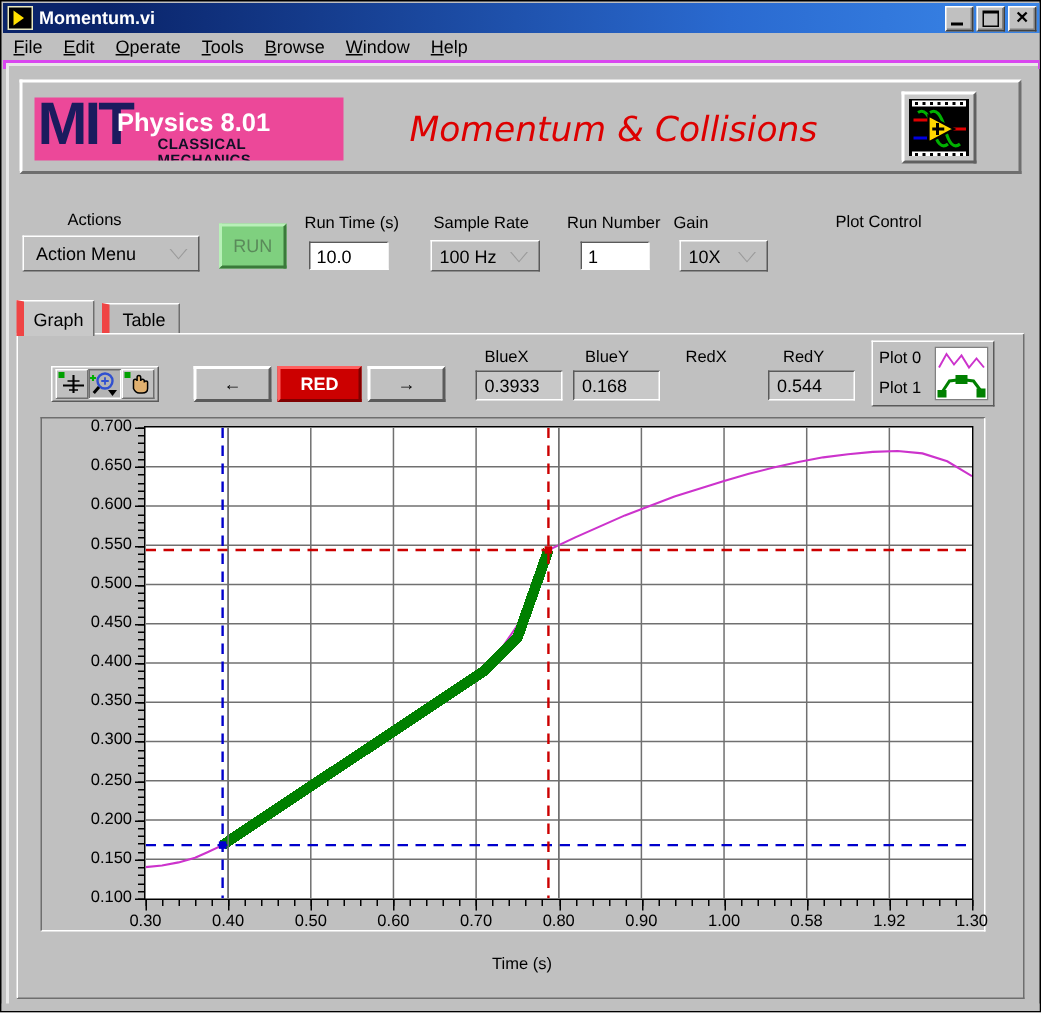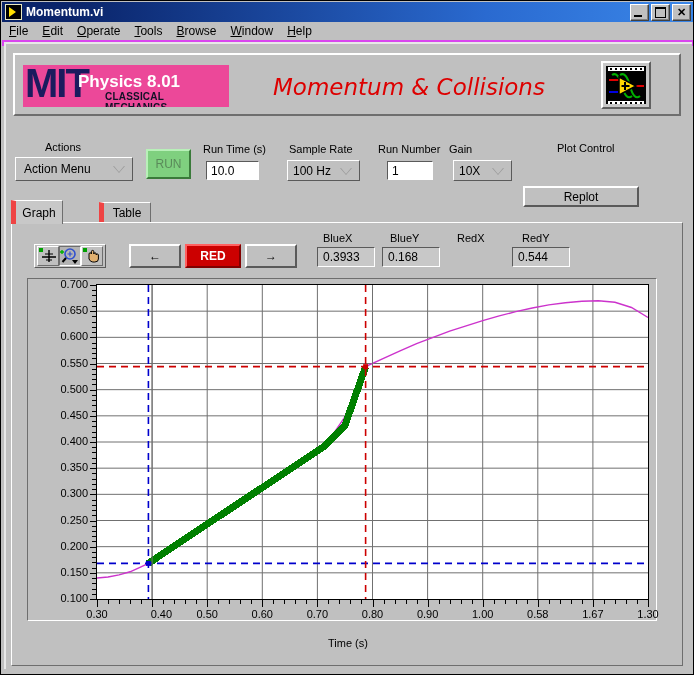--- a/index.html
+++ b/index.html
@@ -220,21 +220,21 @@
     height: 22px;
     background: #c0c0c0;
     border-top: 1px solid #ffffff; border-left: 5px solid #ef4444;
     border-right: 1px solid #6e6e6e;
     box-sizing: border-box;
     font-size: 12px; color: #000;
     font-family: "Liberation Sans", sans-serif;
     display: flex; align-items: center; justify-content: center;
   }
   .tab.active { background: #c8c8c8; height: 24px; z-index: 3; }
-  .tab.inactive { background: #bcbcbc; top: 2px; height: 20px; margin-left: 31px; }
+  .tab.inactive { background: #bcbcbc; top: 2px; height: 20px; }
   .tabbody {
     position: absolute; left: 10px; top: 221px;
     width: 672px; height: 444px;
     background: #c0c0c0;
     border-top: 1px solid #ffffff; border-left: 1px solid #ffffff;
     border-right: 1px solid #6e6e6e; border-bottom: 1px solid #6e6e6e;
     box-sizing: border-box;
   }
 
   
@@ -443,23 +443,20 @@
     <span>1</span>
   </div>
 
   <div class="ctl-label" style="left:448px; top:142px;">Gain</div>
   <div class="lv-combo" style="left:452px; top:159px; width:59px; height:21px; padding-left:5px;">
     <span>10X</span>
     <span class="arrow"></span>
   </div>
 
   <div class="ctl-label" style="left:556px; top:141px;">Plot Control</div>
-  <div class="lv-btn" style="left:522px; top:185px; width:116px; height:21px;">
-    <span>Replot</span>
-  </div>
 
   <div class="tabbody"></div>
   <div class="tabstrip">
     <div class="tab active" style="left:0; width:52px;">
       <span>Graph</span>
     </div>
     <div class="tab inactive" style="left:57px; width:52px;">
       <span>Table</span>
     </div>
   </div>
@@ -512,20 +509,33 @@
   <div class="ctl-label" style="left:456px; top:231px;">RedX</div>
   <div class="lv-ind" style="left:446px; top:246px; width:58px; height:20px;margin-top:34px;">
     <span>0.7875</span>
   </div>
 
   <div class="ctl-label" style="left:521px; top:231px;">RedY</div>
   <div class="lv-ind" style="left:511px; top:246px; width:58px; height:20px;">
     <span>0.544</span>
   </div>
 
+  <div class="legend-box">
+    <div class="legend-row" style="top:5px;">Plot 0</div>
+    <div class="legend-row" style="top:25px;">Plot 1</div>
+    <div class="legend-swatch">
+      <svg width="34" height="34" viewBox="0 0 34 34">
+        <polyline points="2,13 7,4 12,11 17,5 22,13 27,7 32,13" fill="none" stroke="#cc33cc" stroke-width="1.3"></polyline>
+        <polyline points="3,31 9,22 17,21 25,22 31,30" fill="none" stroke="#008000" stroke-width="2"></polyline>
+        <rect x="1" y="28" width="6" height="5" fill="#008000"></rect>
+        <rect x="13" y="18" width="8" height="6" fill="#008000"></rect>
+        <rect x="27" y="27" width="6" height="6" fill="#008000"></rect>
+      </svg>
+    </div>
+  </div>
 
   <div class="graph-frame"></div>
 
   <div class="axis-title-y">Position (m)</div>
 
   <div id="ylabels">
       <div class="ytick-label" style="top: 591px; right: 605px;">0.100</div>
       <div class="ytick-label" style="top: 564.833px; right: 605px;">0.150</div>
       <div class="ytick-label" style="top: 538.667px; right: 605px;">0.200</div>
       <div class="ytick-label" style="top: 512.5px; right: 605px;">0.250</div>
@@ -534,29 +544,29 @@
       <div class="ytick-label" style="top: 434px; right: 605px;">0.400</div>
       <div class="ytick-label" style="top: 407.833px; right: 605px;">0.450</div>
       <div class="ytick-label" style="top: 381.667px; right: 605px;">0.500</div>
       <div class="ytick-label" style="top: 355.5px; right: 605px;">0.550</div>
       <div class="ytick-label" style="top: 329.333px; right: 605px;">0.600</div>
       <div class="ytick-label" style="top: 303.167px; right: 605px;">0.650</div>
       <div class="ytick-label" style="top: 277px; right: 605px;">0.700</div>
     </div>
   <div id="xlabels">
       <div class="xtick-label" style="left: 76px; width: 40px; top: 607px;">0.30</div>
-      <div class="xtick-label" style="left: 131.1px; width: 40px; top: 607px; text-align: right;">0.40</div>
+      <div class="xtick-label" style="left: 131.1px; width: 40px; top: 607px;">0.40</div>
       <div class="xtick-label" style="left: 186.2px; width: 40px; top: 607px;">0.50</div>
       <div class="xtick-label" style="left: 241.3px; width: 40px; top: 607px;">0.60</div>
       <div class="xtick-label" style="left: 296.4px; width: 40px; top: 607px;">0.70</div>
       <div class="xtick-label" style="left: 351.5px; width: 40px; top: 607px;">0.80</div>
       <div class="xtick-label" style="left: 406.6px; width: 40px; top: 607px;">0.90</div>
       <div class="xtick-label" style="left: 461.7px; width: 40px; top: 607px;">1.00</div>
       <div class="xtick-label" style="left: 516.8px; width: 40px; top: 607px;">0.58</div>
-      <div class="xtick-label" style="left: 571.9px; width: 40px; top: 607px;">1.67</div>
+      <div class="xtick-label" style="left: 571.9px; width: 40px; top: 607px;">1.92</div>
       <div class="xtick-label" style="left: 627px; width: 40px; top: 607px;">1.30</div>
     </div>
   <div id="yticks-marks">
       <div style="position: absolute; left: 89px; top: 598px; width: 6px; height: 1px; background: rgb(0, 0, 0);"></div>
       <div style="position: absolute; left: 89px; top: 571.833px; width: 6px; height: 1px; background: rgb(0, 0, 0);"></div>
       <div style="position: absolute; left: 89px; top: 545.667px; width: 6px; height: 1px; background: rgb(0, 0, 0);"></div>
       <div style="position: absolute; left: 89px; top: 519.5px; width: 6px; height: 1px; background: rgb(0, 0, 0);"></div>
       <div style="position: absolute; left: 89px; top: 493.333px; width: 6px; height: 1px; background: rgb(0, 0, 0);"></div>
       <div style="position: absolute; left: 89px; top: 467.167px; width: 6px; height: 1px; background: rgb(0, 0, 0);"></div>
       <div style="position: absolute; left: 89px; top: 441px; width: 6px; height: 1px; background: rgb(0, 0, 0);"></div>

